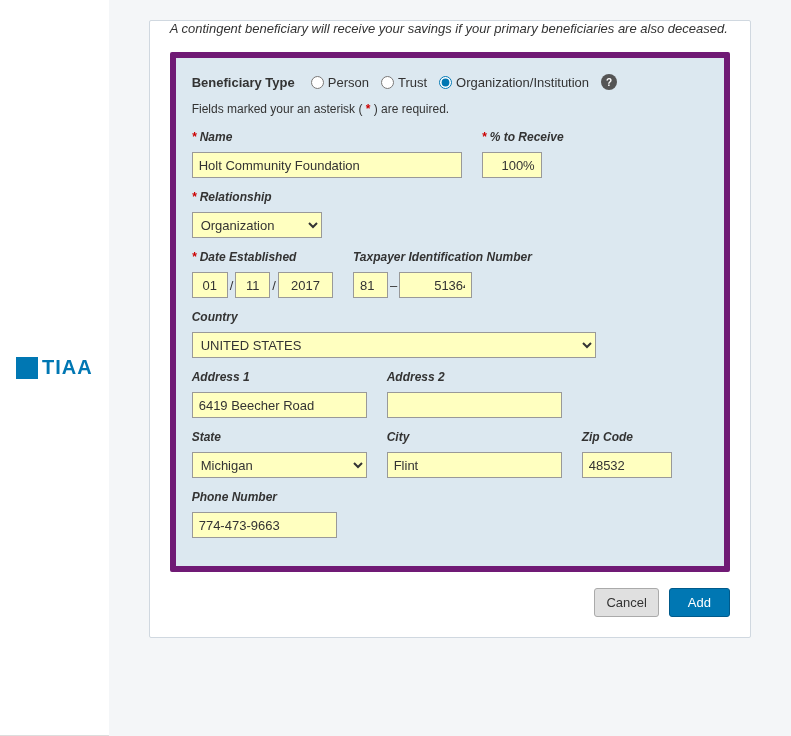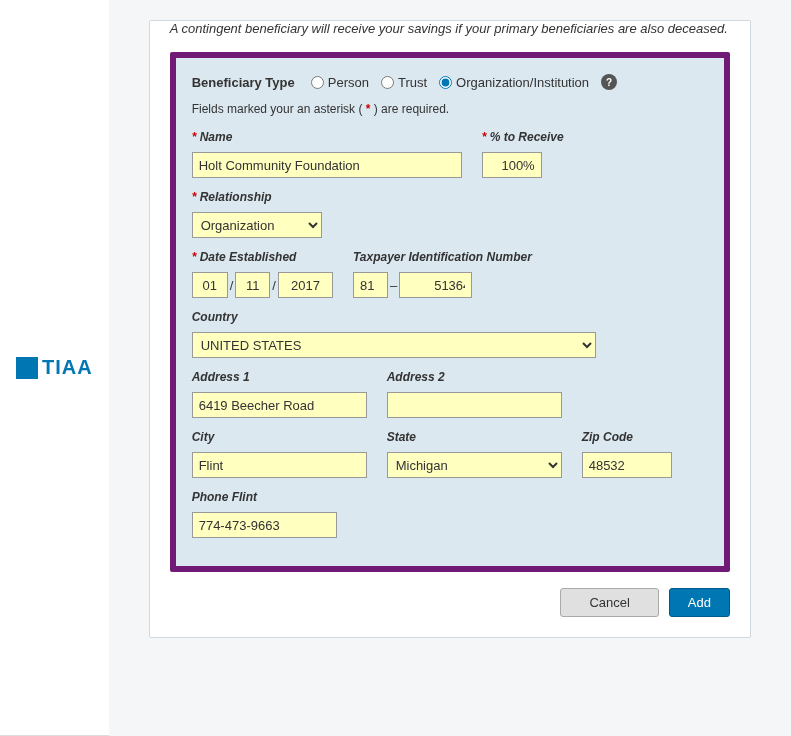--- a/index.html
+++ b/index.html
@@ -236,21 +236,21 @@
     .button-row {
       display: flex;
       justify-content: flex-end;
       gap: 10px;
       padding: 16px 20px 0 20px;
     }
     .btn-cancel {
       background: #e0e0e0;
       border: 1px solid #aaa;
       color: #333;
-      padding: 6px 28px;
+      padding: 6px 11px;
       font-size: 13px;
       cursor: pointer;
       border-radius: 3px;
     }
     .btn-add {
       background: #0077b3;
       border: 1px solid #005a8b;
       color: #fff;
       padding: 6px 18px;
       font-size: 13px;
@@ -371,38 +371,38 @@
             <input type="text" class="form-input input-address1" value="6419 Beecher Road" style="">
           </div>
           <div class="form-group">
             <label class="field-label">Address 2</label>
             <input type="text" class="form-input input-address2" value="" style="">
           </div>
         </div>
 
         <div class="form-row">
           <div class="form-group">
-            <label class="field-label">City</label>
-            <input type="text" class="form-input input-city" value="Flint" style="">
-          </div>
-          <div class="form-group">
             <label class="field-label">State</label>
             <select class="select-input select-state">
               <option>Michigan</option>
             </select>
           </div>
           <div class="form-group">
+            <label class="field-label">City</label>
+            <input type="text" class="form-input input-city" value="Flint" style="">
+          </div>
+          <div class="form-group">
             <label class="field-label">Zip Code</label>
             <input type="text" class="form-input input-zip" value="48532" style="">
           </div>
         </div>
 
         <div class="form-row">
           <div class="form-group">
-            <label class="field-label">Phone Flint</label>
+            <label class="field-label">Phone Number</label>
             <input type="text" class="form-input input-phone" value="774-473-9663" style="">
           </div>
         </div>
       </div>
 
       <div class="button-row">
         <button class="btn-cancel">Cancel</button>
         <button class="btn-add">Add</button>
       </div>
     </div>

